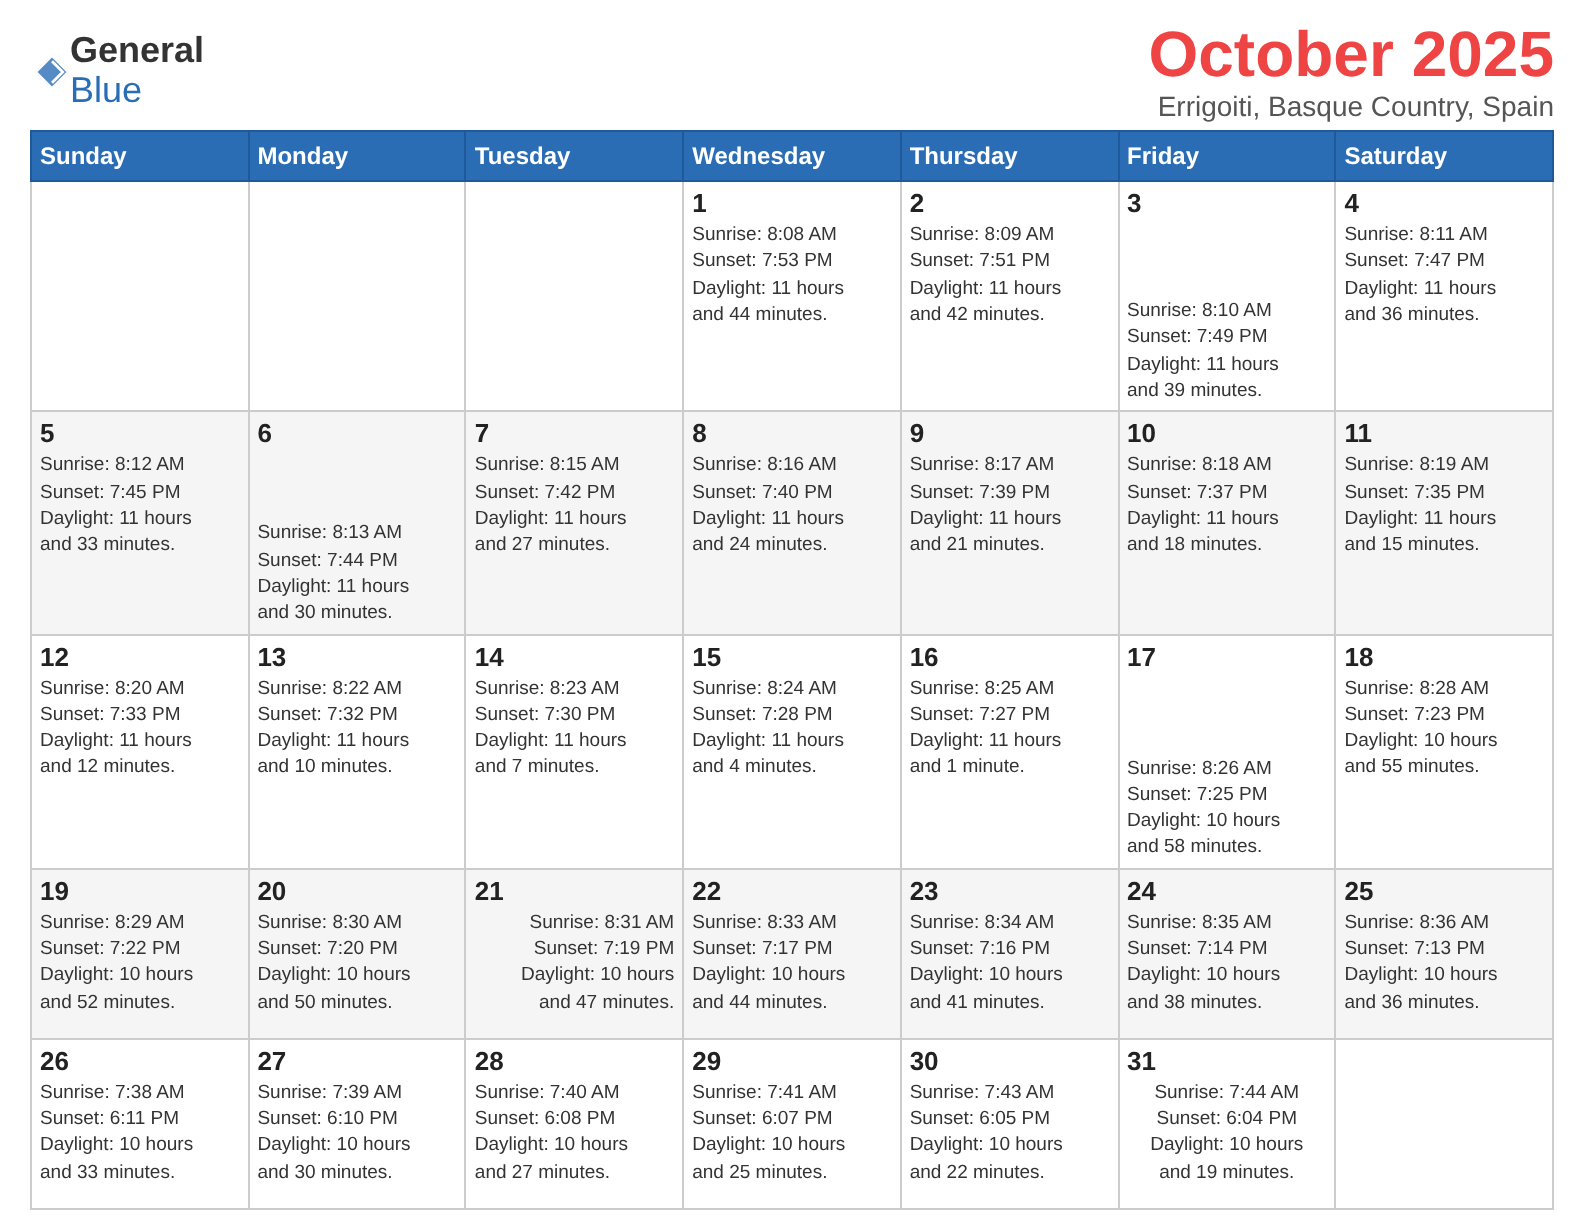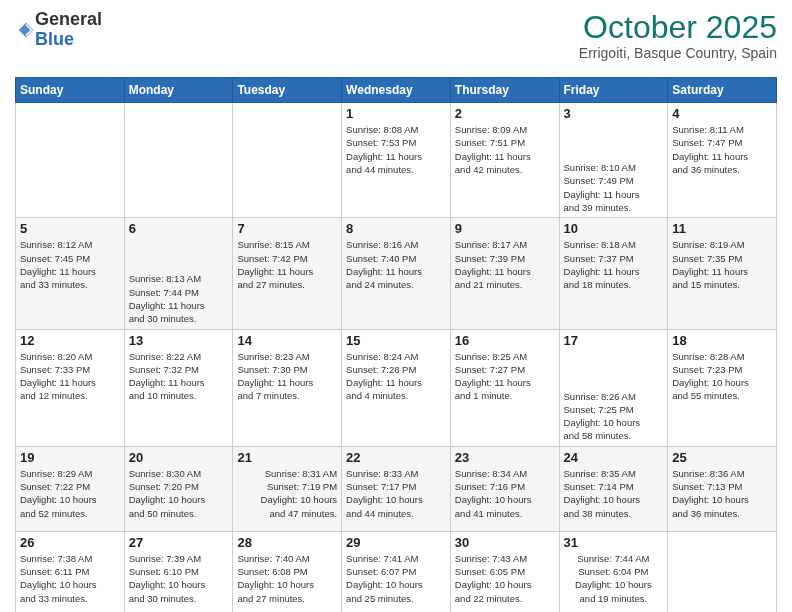--- a/index.html
+++ b/index.html
@@ -11,55 +11,55 @@
       overflow: hidden;
     }
     .page {
       width: 792px;
       height: 612px;
       background: #fff;
       padding: 10px 15px;
     }
     .header {
       display: flex;
-      align-items: flex-start;
+      align-items: center;
       justify-content: space-between;
-      margin-bottom: 16px;
+      margin-bottom: 4px;
     }
     .logo {
       display: flex;
       align-items: center;
     }
     .logo-text {
       display: flex;
       flex-direction: column;
       line-height: 1.1;
     }
     .logo-general {
       font-size: 18px;
       font-weight: bold;
       color: #333;
     }
     .logo-blue {
       font-size: 18px;
-      font-weight: bold;
+      font-weight: normal;
       color: #2a6db5;
     }
     .logo-icon {
       width: 18px;
       height: 18px;
       margin-left: 2px;
     }
     .title-block {
       text-align: right;
     }
     .month-title {
       font-size: 32px;
-      font-weight: normal;
-      color: #0f766e;
+      font-weight: bold;
+      color: #ef4444;
       line-height: 1.1;
     }
     .subtitle {
       font-size: 14px;
       color: #555;
     }
     .calendar {
       width: 100%;
       border-collapse: collapse;
       table-layout: fixed;

